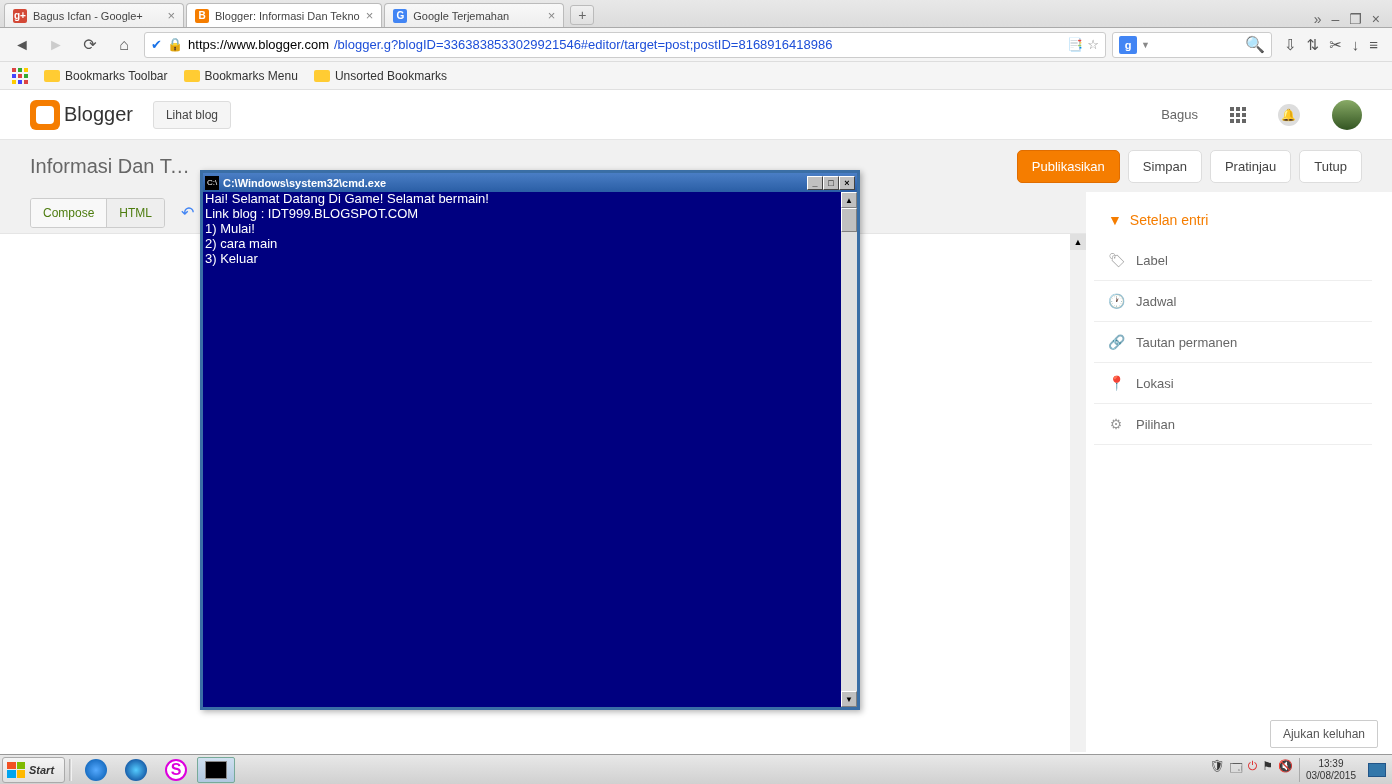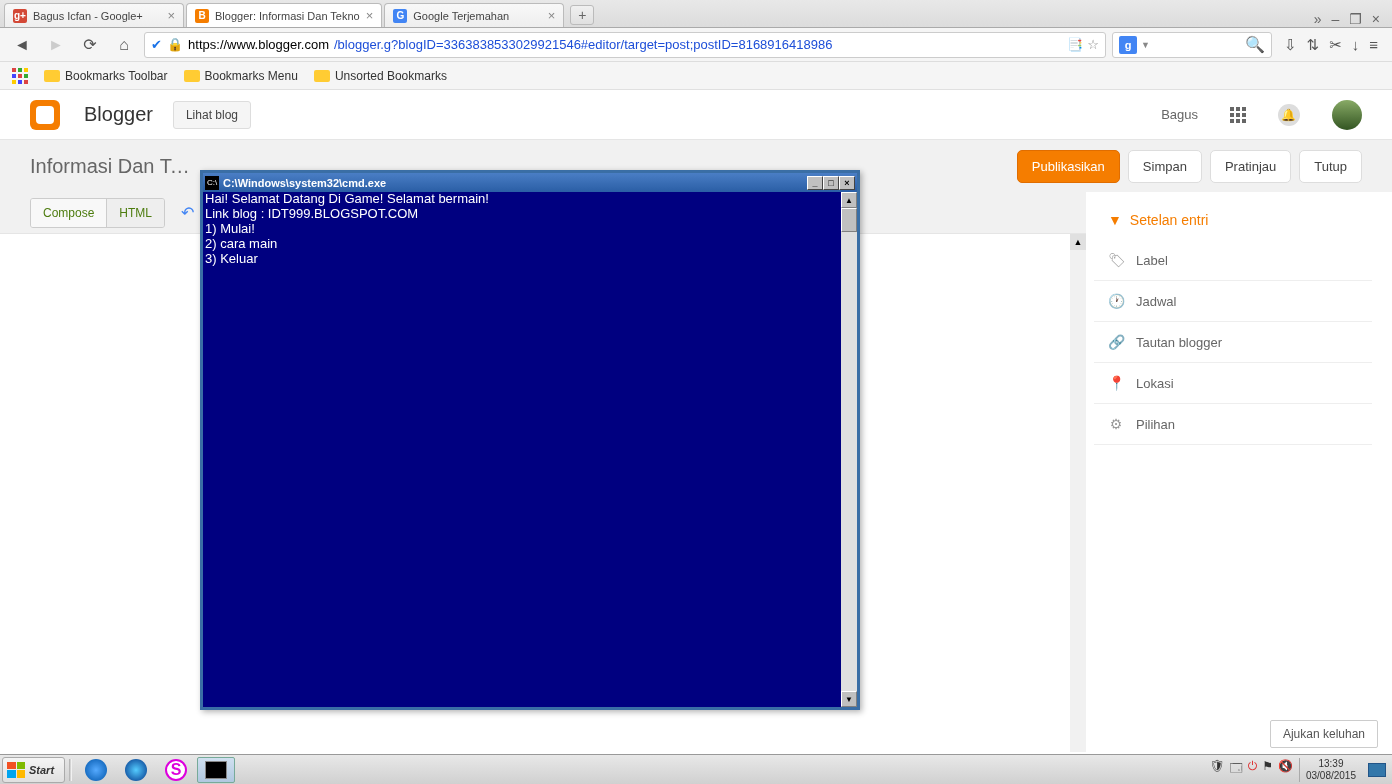--- a/index.html
+++ b/index.html
@@ -39,21 +39,21 @@
 .apps-icon span:nth-child(3){background:#fc0;}
 .apps-icon span:nth-child(4){background:#44f;}
 .apps-icon span:nth-child(5){background:#d44;}
 .apps-icon span:nth-child(6){background:#3a3;}
 .apps-icon span:nth-child(7){background:#fc0;}
 .apps-icon span:nth-child(8){background:#44f;}
 .apps-icon span:nth-child(9){background:#d44;}
 
 
 .blogger-header { height: 50px; background: #fff; display:flex; align-items:center; padding: 0 30px; border-bottom:1px solid #e5e5e5;}
-.blogger-logo { display:flex; align-items:center; gap:24px; font-size:20px; color:#333;}
+.blogger-logo { display:flex; align-items:center; gap:4px; font-size:20px; color:#333;}
 .blogger-logo-icon { width:30px; height:30px; background:#f57d00; border-radius:6px; position:relative; display:flex; align-items:center; justify-content:center;}
 .blogger-logo-icon::before{content:"";width:18px;height:18px;background:#fff;border-radius:4px;}
 .lihat-blog-btn { margin-left:20px; padding:6px 12px; background:#f5f5f5; border:1px solid #ddd; border-radius:3px; font-size:12px; color:#444;}
 .header-right { margin-left:auto; display:flex; align-items:center; gap:32px; font-size:13px; color:#666;}
 .apps-grid { width:16px; height:16px; display:grid; grid-template-columns:repeat(3,4px); gap:2px;}
 .apps-grid span{width:4px;height:4px;background:#666;}
 .bell-icon { width:22px;height:22px;background:#ddd;border-radius:50%;display:flex;align-items:center;justify-content:center;font-size:12px;}
 .avatar { width:30px;height:30px;border-radius:50%;background:linear-gradient(#8a6,#352);}
 
 
@@ -265,21 +265,21 @@
     <div class="sidebar-item">
       <span class="si-icon">🏷</span>
       <span>Label</span>
     </div>
     <div class="sidebar-item">
       <span class="si-icon">🕐</span>
       <span>Jadwal</span>
     </div>
     <div class="sidebar-item">
       <span class="si-icon">🔗</span>
-      <span>Tautan blogger</span>
+      <span>Tautan permanen</span>
     </div>
     <div class="sidebar-item">
       <span class="si-icon">📍</span>
       <span>Lokasi</span>
     </div>
     <div class="sidebar-item">
       <span class="si-icon">⚙</span>
       <span>Pilihan</span>
     </div>
   </div>

